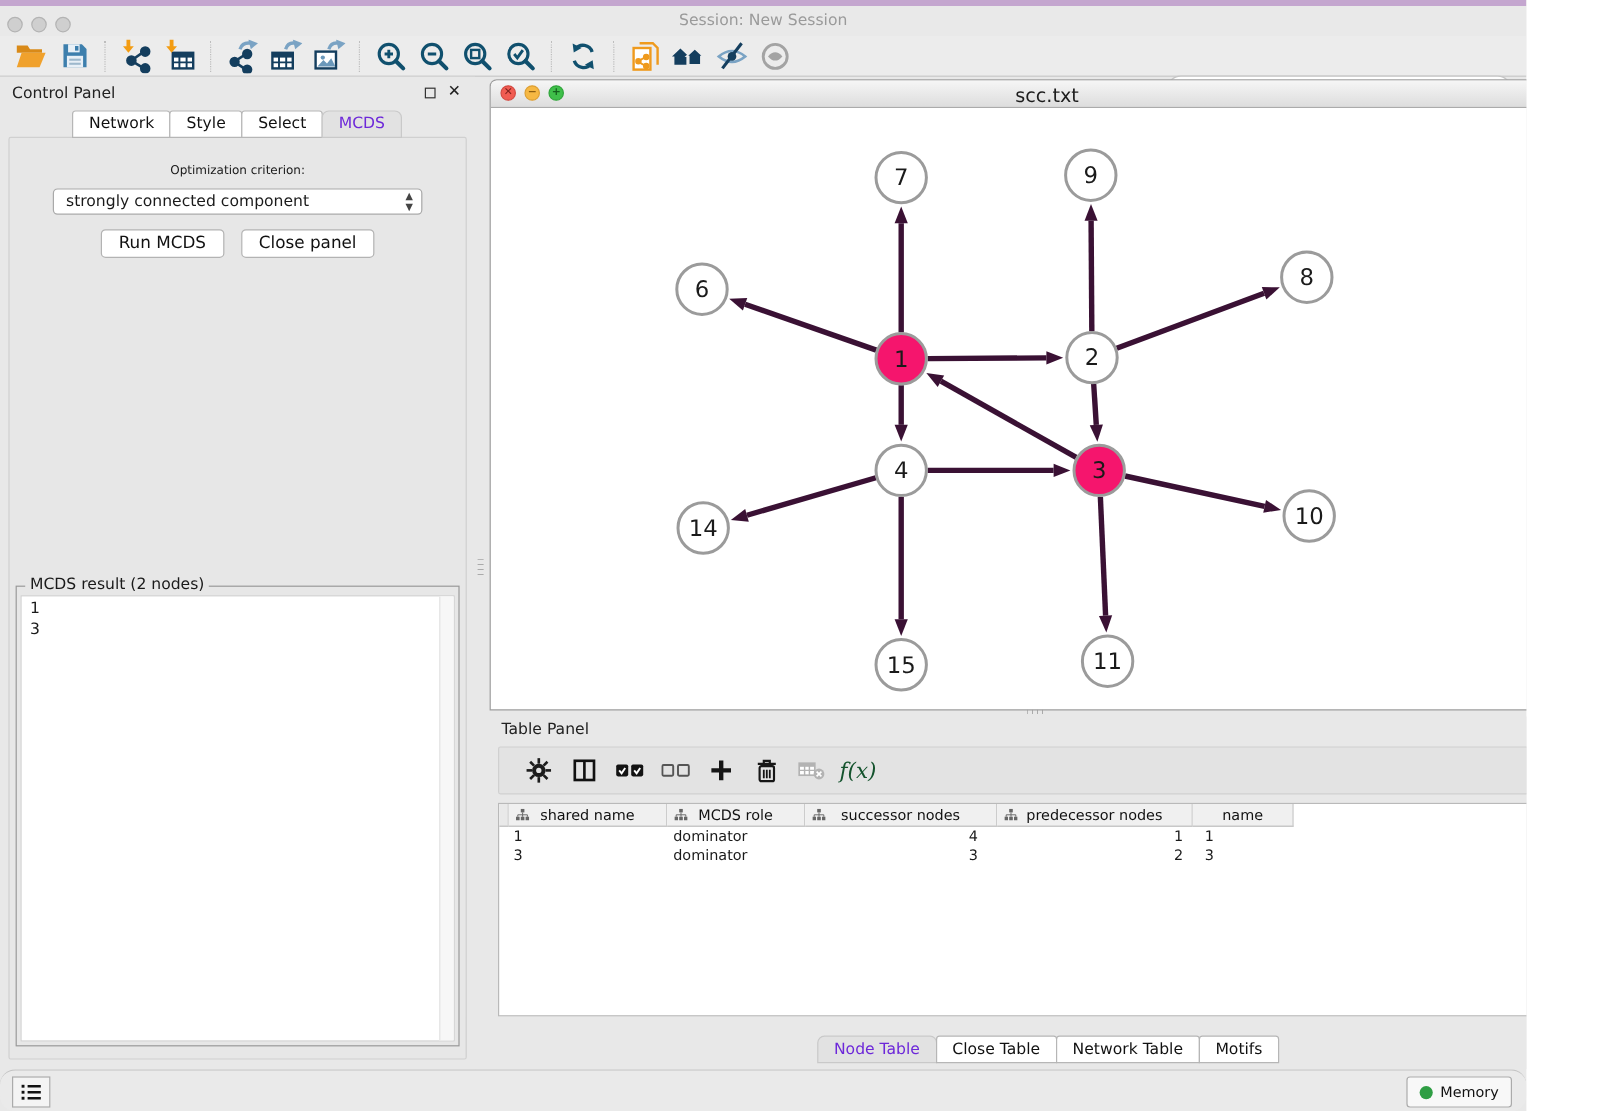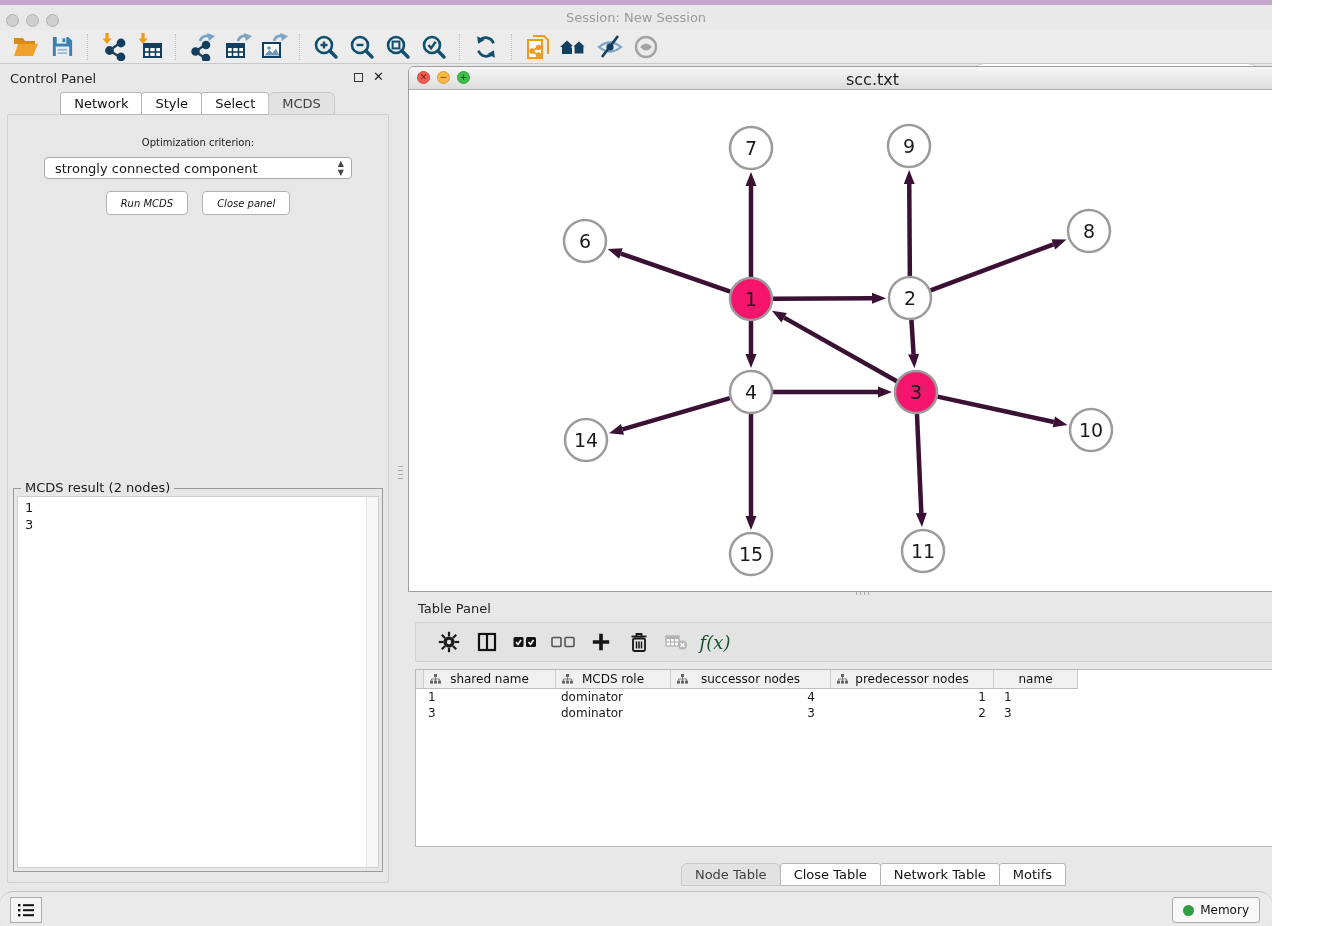--- a/index.html
+++ b/index.html
@@ -23,30 +23,30 @@
     font-family:"DejaVu Sans","Liberation Sans",sans-serif;}
   
   .control-panel{position:absolute;left:0;top:64px;width:396px;height:827px;background:#e8e8e8;}
   .panel-header{position:relative;height:28px;}
   .panel-title{position:absolute;left:10px;top:7px;font-size:13px;color:#222;}
   .float-ico{position:absolute;top:9px;width:9px;height:9px;border:1.6px solid #333;box-sizing:border-box;}
   .close-ico{position:absolute;top:6px;font-size:13px;font-weight:bold;color:#222;line-height:14px;}
   .cp-tabs{display:flex;justify-content:center;height:23px;position:relative;z-index:2;}
   .tab{background:#fff;border:1px solid #b6b6b6;padding:3px 13px 2px;font-size:13px;color:#111;
     margin-left:-1px;border-radius:3px 3px 0 0;line-height:16px;}
-  .tab.active{background:#e2e2e2;color:#404040;border-color:#c9c9c9;border-radius:6px 6px 0 0;}
+  .tab.active{background:#e2e2e2;color:#6d28d9;border-color:#c9c9c9;border-radius:6px 6px 0 0;}
   .cp-body{position:absolute;left:7px;right:7px;top:50px;bottom:8px;background:#e7e7e7;
     border:1px solid #d0d0d0;border-radius:2px;}
   .opt-label{margin-top:22px;text-align:center;font-size:10px;}
   .dropdown{margin:9px auto 0;width:308px;height:22px;background:#fff;border:1px solid #a9a9a9;
     border-radius:4px;display:flex;align-items:center;font-size:13px;padding-left:10px;box-sizing:border-box;position:relative;}
   .dd-stepper{position:absolute;right:7px;top:1px;font-size:8px;color:#444;line-height:9px;text-align:center;}
   .btn-row{display:flex;justify-content:center;gap:14px;margin-top:12px;}
   .btn{background:#fff;border:1px solid #b3b3b3;border-radius:4px;height:22px;padding:0 14px;
-    font-size:10px;display:flex;align-items:center;color:#111;font-style:italic;}
+    font-size:14px;display:flex;align-items:center;color:#111;}
   .result-group{position:absolute;left:5px;right:5px;top:373px;bottom:10px;border:1px solid #9a9a9a;}
   .result-legend{position:absolute;top:-9px;left:7px;background:#e7e7e7;padding:0 4px;font-size:13px;}
   .result-text{position:absolute;left:3px;right:3px;top:7px;bottom:3px;background:#fff;
     border:1px solid #cfcfcf;font-size:13px;line-height:17px;padding:2px 7px;white-space:pre;overflow:hidden;}
   .result-scroll{position:absolute;right:4px;top:8px;bottom:4px;width:11px;background:#f7f7f7;border-left:1px solid #e3e3e3;}
   .grip-v{position:absolute;left:398px;top:466px;width:5px;height:14px;
     background:repeating-linear-gradient(#aaa,#aaa 1px,transparent 1px,transparent 4px);}
   .grip-h{position:absolute;left:856px;top:591px;width:14px;height:4px;
     background:repeating-linear-gradient(90deg,#aaa,#aaa 1px,transparent 1px,transparent 4px);}
   

